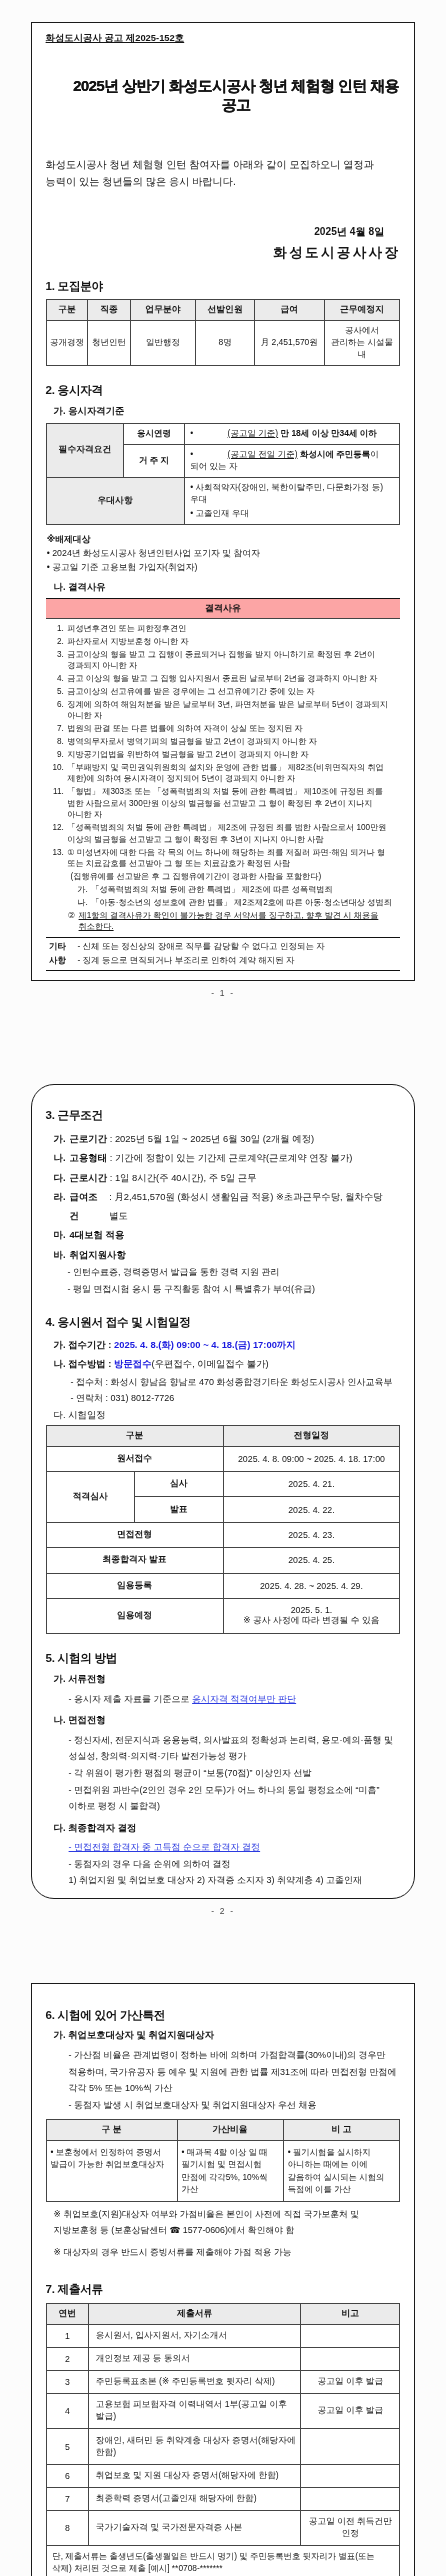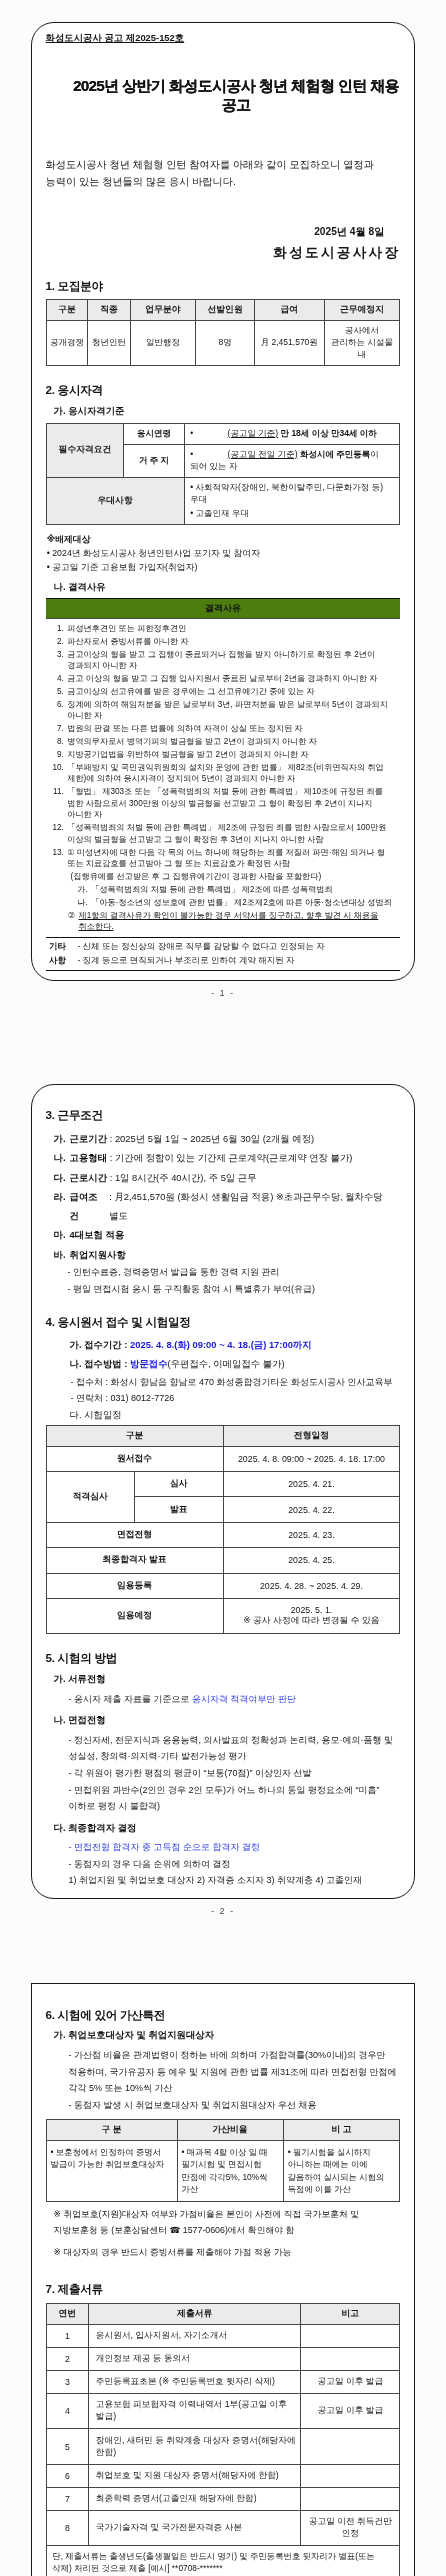--- a/index.html
+++ b/index.html
@@ -5,21 +5,21 @@
   * { box-sizing: border-box; margin: 0; padding: 0; }
   body {
     width: 446px; margin: 0 auto; background: #fcfcfc;
     font-family: "Liberation Sans", "DejaVu Sans", sans-serif;
     color: #151515; padding: 21.6px 0 28px 0;
   }
   .page {
     width: 384px; margin: 0 auto; background: #fff;
     border: 1.1px solid #1a1a1a; padding: 9px 13.6px;
   }
-  .p1 { min-height: 544px; border-radius: 23px; }
+  .p1 { min-height: 544px; }
   .p2 { min-height: 504px; margin-top: 86px; border-radius: 23px; }
   .p3 { min-height: 539px; margin-top: 67px; }
   .pagefoot {
     text-align: center; font-size: 8.5px; color: #444;
     letter-spacing: 1.7px; margin-top: 6.8px;
   }
   .notice-no { font-size: 9.4px; font-weight: 700; text-decoration: underline; }
   .doc-title {
     text-align: center; font-size: 15px; font-weight: 900;
     letter-spacing: -0.6px; margin-top: 32px; text-shadow: 0.3px 0 #000; margin-left: 26px;
@@ -32,42 +32,42 @@
   h3.sub { font-size: 9.4px; font-weight: 800; margin: 6.8px 0 4.5px 8px; }
   table.tbl { width: 100%; border-collapse: collapse; border-top: 1.7px solid #111; border-bottom: 1.7px solid #111; }
   table.tbl th, table.tbl td { border: 0.6px solid #444; font-size: 8.5px; padding: 4px 3.4px; text-align: center; word-break: keep-all; }
   table.tbl th { background: #ebebeb; font-weight: 800; font-size: 8.8px; }
   table.qual td.lbl { font-weight: 800; }
   table.qual td.cont { text-align: left; padding-left: 5.7px; }
   .pline { padding: 0.6px 0; }
   .excl { margin: 6.8px 1.1px 2.3px 1.1px; font-size: 8.8px; line-height: 1.6; }
   .excl .ttl { font-weight: 800; }
   .dq-wrap { border-top: 1.7px solid #111; border-bottom: 1.7px solid #111; margin-top: 2.3px; }
-  .dq-head { background: #4d7c0f; border-bottom: 0.6px solid #444; text-align: center; font-weight: 800; font-size: 9px; padding: 2.8px 0; }
+  .dq-head { background: #fca5a5; border-bottom: 0.6px solid #444; text-align: center; font-weight: 800; font-size: 9px; padding: 2.8px 0; }
   .dq-body { padding: 3.4px 4.5px 3.4px 2.3px; font-size: 8.2px; line-height: 1.42; }
   .dq-item { display: flex; padding: 0.6px 0; }
   .dq-item .n { flex: 0 0 19.3px; text-align: right; padding-right: 3.4px; }
   .dq-item .t { flex: 1; word-break: keep-all; }
   .dq-item.sub { padding-left: 24px; }
   .dq-item.sub2 { padding-left: 11.4px; }
   .dq-item.sub2 .t { text-decoration: underline; }
   .dq-item.cont .t { padding-left: 3.4px; }
   .dq-etc { display: flex; border-top: 1.1px solid #111; font-size: 8.5px; }
   .dq-etc-l { flex: 0 0 29.5px; padding: 2.3px 0 2.3px 3.4px; font-weight: 600; line-height: 1.6; }
   .dq-etc-r { flex: 1; padding: 2.3px 2.3px; line-height: 1.6; }
   .wk { display: flex; font-size: 9.4px; line-height: 2.05; margin-left: 8px; }
   .wk .wn { font-weight: 800; margin-right: 4px; }
   .wk b { font-weight: 800; }
   .wk .wt { font-weight: 400; word-break: keep-all; }
   .dash-l { font-size: 9px; line-height: 1.9; margin-left: 22px; word-break: keep-all; }
-  .ap-line { font-size: 9.4px; margin-left: 24px; line-height: 2.0; }
+  .ap-line { font-size: 9.4px; margin-left: 8px; line-height: 2.0; }
   .ap-line .lab { font-weight: 600; }
   .ap-note { font-size: 9px; margin-left: 25px; line-height: 1.8; }
   .blue-em { color: #1a1adf; font-weight: 800; }
-  .blue-t { color: #2b3ae0; }
+  .blue-t { color: #2b3ae0; text-decoration: underline; }
   table.sched td { padding: 6.2px 3.4px; font-size: 8.8px; }
   table.sched td.rlab { font-weight: 700; }
   .mt-line { font-size: 9px; line-height: 1.85; margin-left: 23px; word-break: keep-all; }
   .mt-line.ind2 { }
   table.bonus td { text-align: left; vertical-align: top; padding: 4.5px 4px; line-height: 1.5; font-size: 8.4px; }
   .bn-note { font-size: 8.8px; line-height: 1.8; margin: 5.7px 0 0 8px; word-break: keep-all; }
   table.docs td.dleft { text-align: left; padding-left: 6.8px; }
   table.docs td { padding: 5.1px 3.4px; font-size: 8.7px; }
   table.docs td.foot { text-align: left; font-size: 8.4px; line-height: 1.5; padding: 3.4px 5.7px; }
   u { text-underline-offset: 1.1px; padding-left: 32px; }
@@ -161,21 +161,21 @@
   <h3 class="sub">나. 결격사유</h3>
   <div class="dq-wrap">
     <div class="dq-head">결격사유</div>
     <div class="dq-body">
         <div class="dq-item">
         <span class="n">1.</span>
         <span class="t">피성년후견인 또는 피한정후견인</span>
       </div>
         <div class="dq-item">
         <span class="n">2.</span>
-        <span class="t">파산자로서 증빙서류를 아니한 자</span>
+        <span class="t">파산자로서 지방보훈청 아니한 자</span>
       </div>
         <div class="dq-item">
         <span class="n">3.</span>
         <span class="t">금고이상의 형을 받고 그 집행이 종료되거나 집행을 받지 아니하기로 확정된 후 2년이 경과되지 아니한 자</span>
       </div>
         <div class="dq-item">
         <span class="n">4.</span>
         <span class="t">금고 이상의 형을 받고 그 집행 입사지원서 종료된 날로부터 2년을 경과하지 아니한 자</span>
       </div>
         <div class="dq-item">

